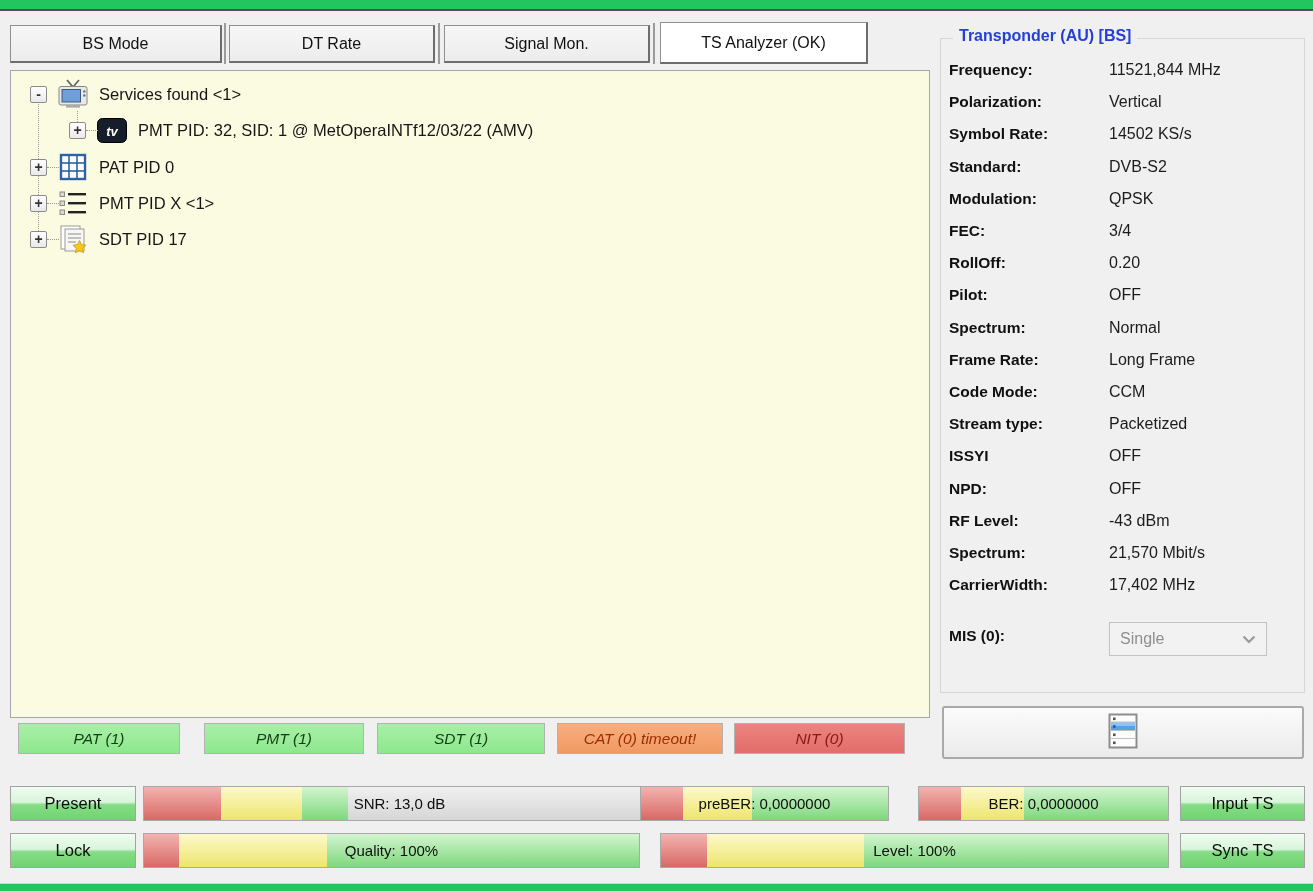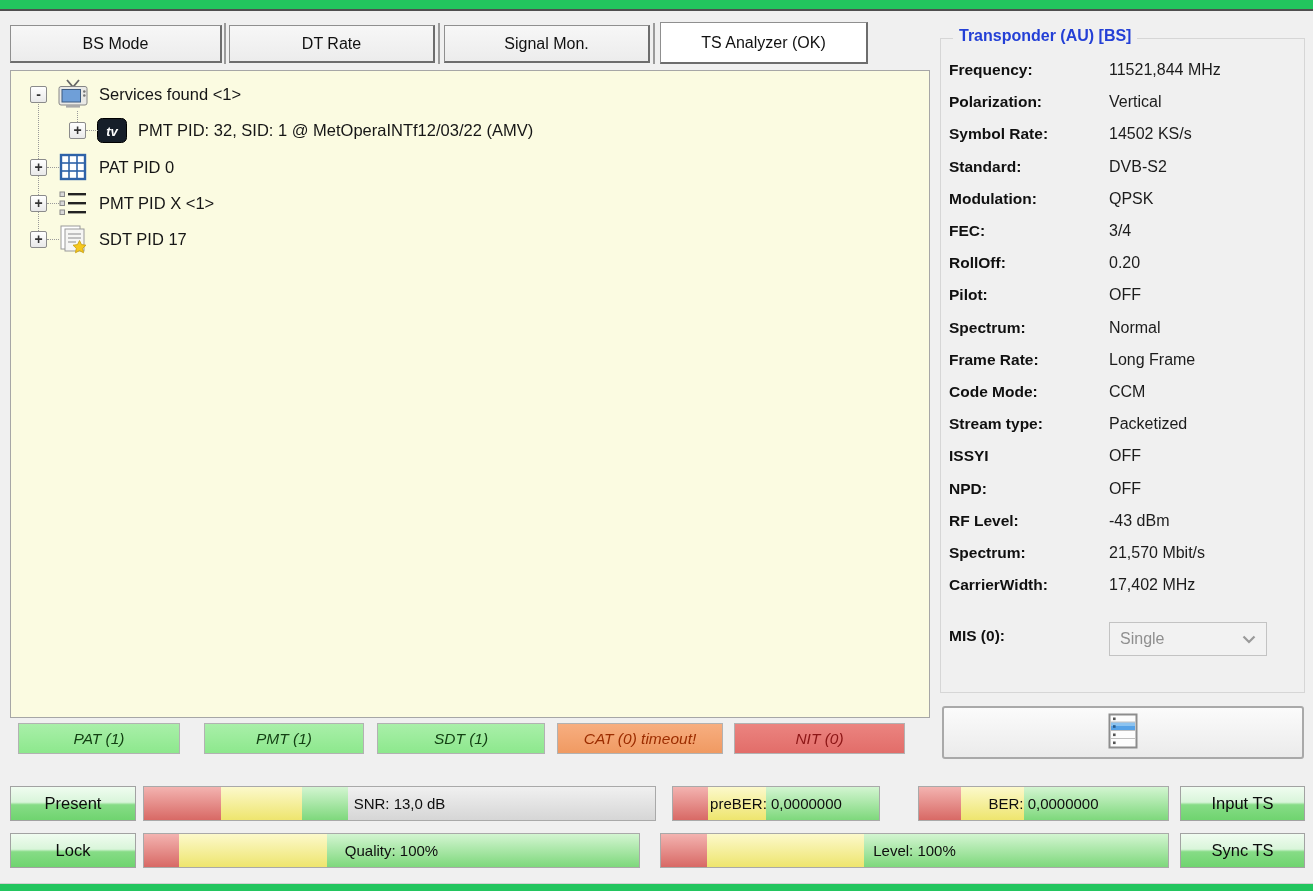--- a/index.html
+++ b/index.html
@@ -286,21 +286,21 @@
 
   <div class="greenbtn" style="left:10px;top:786px;width:126px;">
     <span>Present</span>
   </div>
   <div class="pbar" style="left:143px;top:786px;width:513px;">
     <span class="seg seg-red" style="left:0;width:15%;"></span>
     <span class="seg seg-yellow" style="left:15%;width:16%;"></span>
     <span class="seg seg-green" style="left:31%;width:9%;"></span>
     <span class="pbar-text">SNR: 13,0 dB</span>
   </div>
-  <div class="pbar" style="left:672px;top:786px;width:208px;">
+  <div class="pbar" style="left:640px;top:786px;width:249px;">
     <span class="seg seg-red" style="left:0;width:17%;"></span>
     <span class="seg seg-yellow" style="left:17%;width:28%;"></span>
     <span class="seg seg-green" style="left:45%;width:55%;"></span>
     <span class="pbar-text">preBER: 0,0000000</span>
   </div>
   <div class="pbar" style="left:918px;top:786px;width:251px;">
     <span class="seg seg-red" style="left:0;width:17%;"></span>
     <span class="seg seg-yellow" style="left:17%;width:25%;"></span>
     <span class="seg seg-green" style="left:42%;width:58%;"></span>
     <span class="pbar-text">BER: 0,0000000</span>

